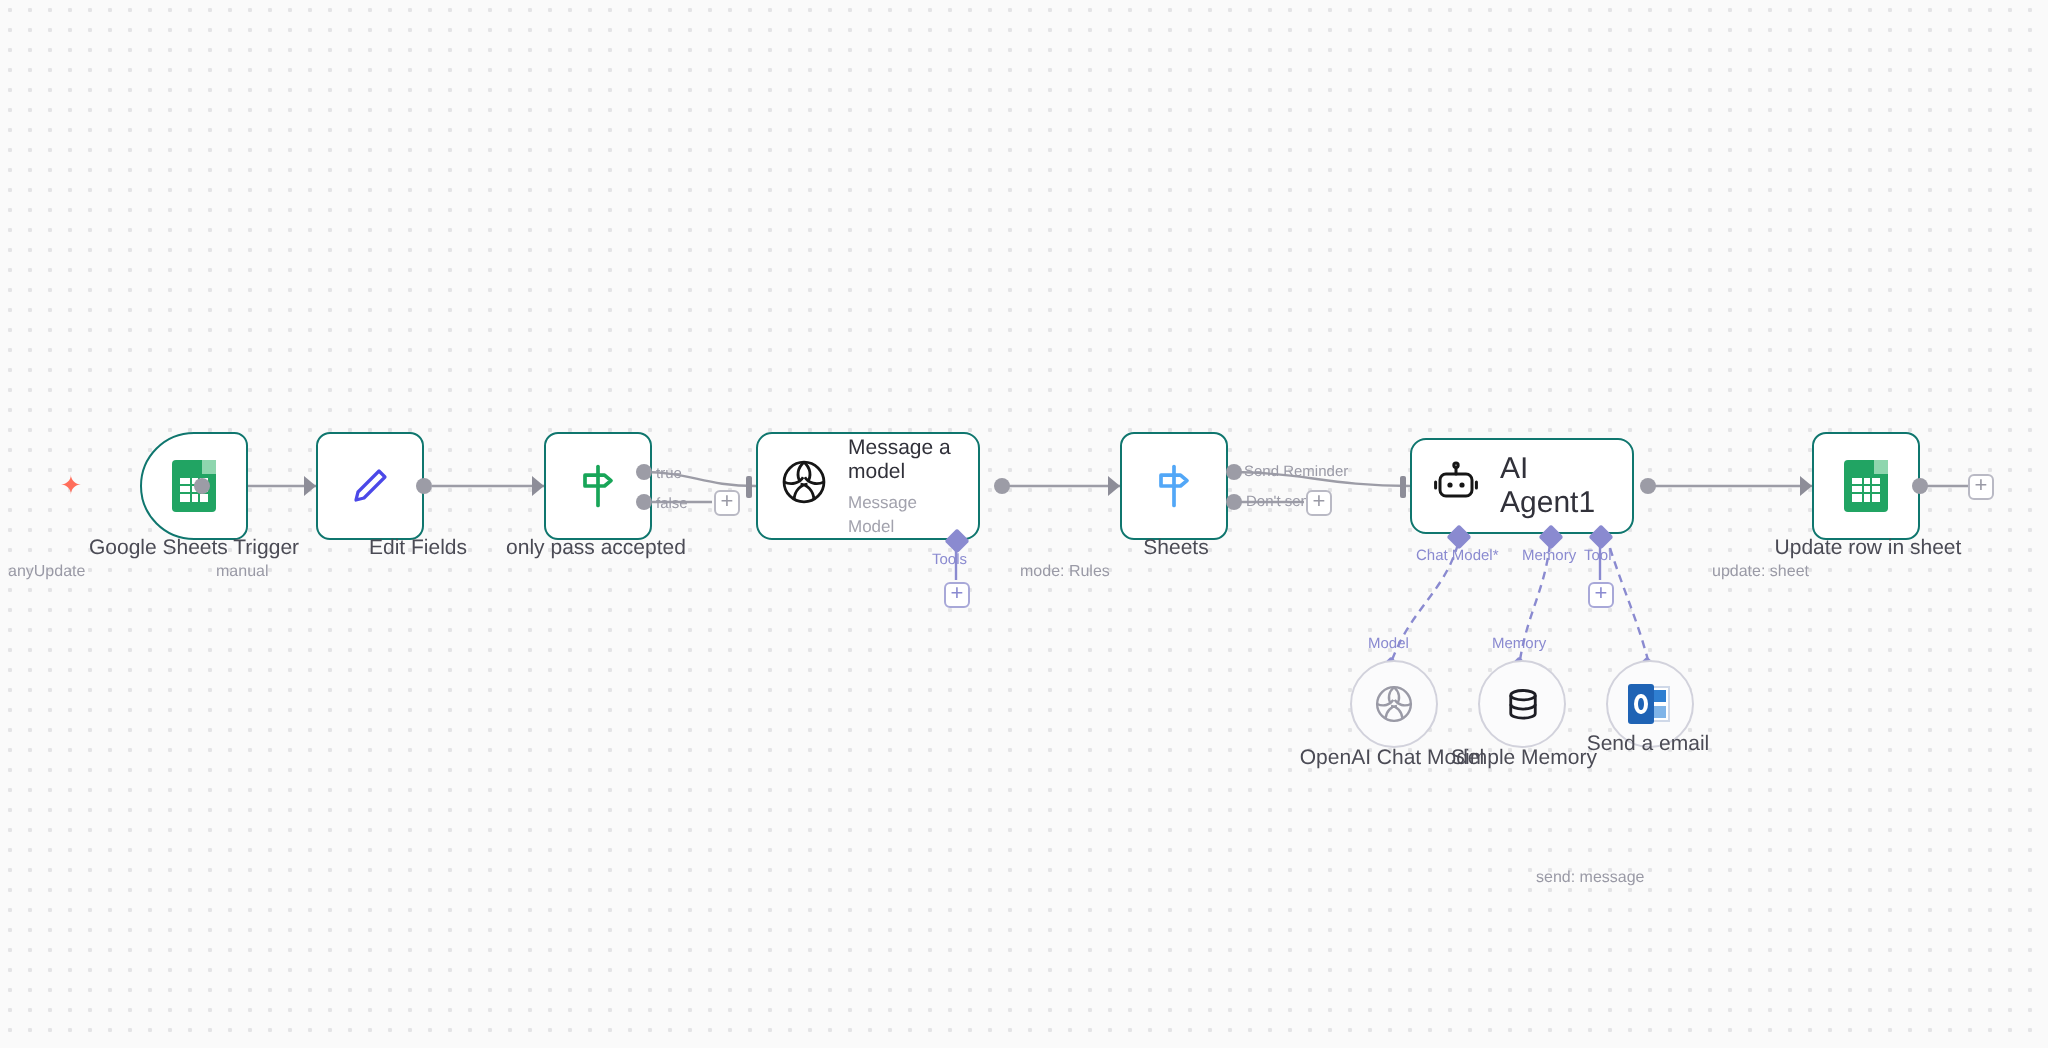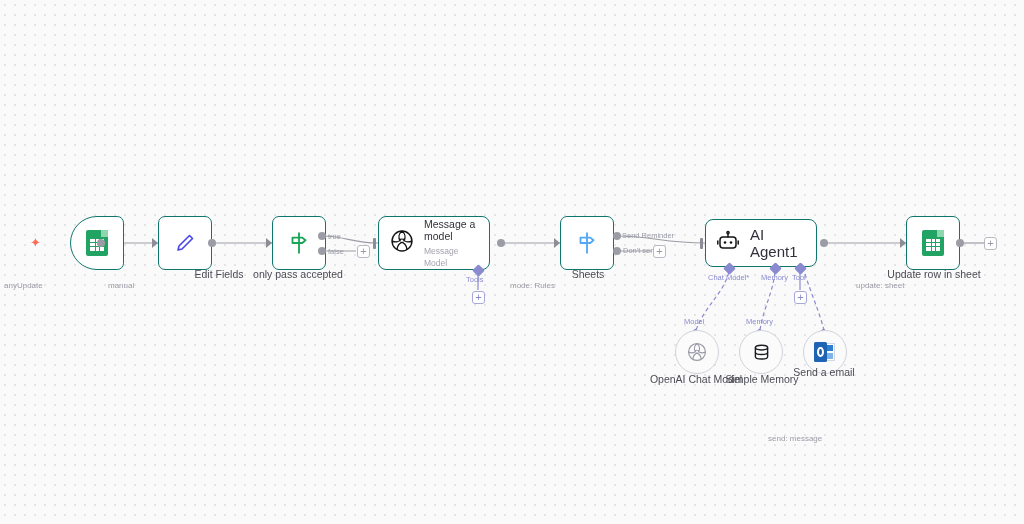--- a/index.html
+++ b/index.html
@@ -80,32 +80,33 @@
         <div class="grid">
           <i style="left:0;top:3px;width:14px;height:1px;"></i>
           <i style="left:0;top:7px;width:14px;height:1px;"></i>
           <i style="left:4.5px;top:0;width:1px;height:12px;"></i>
           <i style="left:9px;top:0;width:1px;height:12px;"></i>
         </div>
       </div>
     </div>
   </div>
   <div class="port" style="left:97px;top:239px;"></div>
+  <div class="nm" style="left:4px;top:268px;width:186px;">Google Sheets Trigger</div>
   <div class="sub" style="left:4px;top:281px;width:186px;">anyUpdate</div>
 
   <div class="inarrow" style="left:152px;top:238px;"></div>
   <div class="node sq" style="left:158px;top:216px;">
     <div class="ico">
       <svg width="24" height="24" viewBox="0 0 24 24" fill="none" stroke="#4b48e8" stroke-width="1.6" stroke-linecap="round" stroke-linejoin="round">
         <path d="M16.5 4.5l3 3L9 18l-4 1 1-4z"></path>
       </svg>
     </div>
   </div>
   <div class="port" style="left:208px;top:239px;"></div>
-  <div class="nm" style="left:104px;top:268px;width:152px;padding-left:39px;">Edit Fields</div>
+  <div class="nm" style="left:94px;top:268px;width:152px;padding-left:39px;">Edit Fields</div>
   <div class="sub" style="left:108px;top:281px;width:152px;">manual</div>
 
   <div class="inarrow" style="left:266px;top:238px;"></div>
   <div class="node sq" style="left:272px;top:216px;">
     <div class="ico">
       <svg width="26" height="26" viewBox="0 0 24 24" fill="none" stroke="#18a558" stroke-width="1.7" stroke-linecap="round" stroke-linejoin="round">
         <path d="M12 3v18"></path>
           <path d="M6 7h9l3 2.5L15 12H6z"></path>
       </svg>
     </div>

